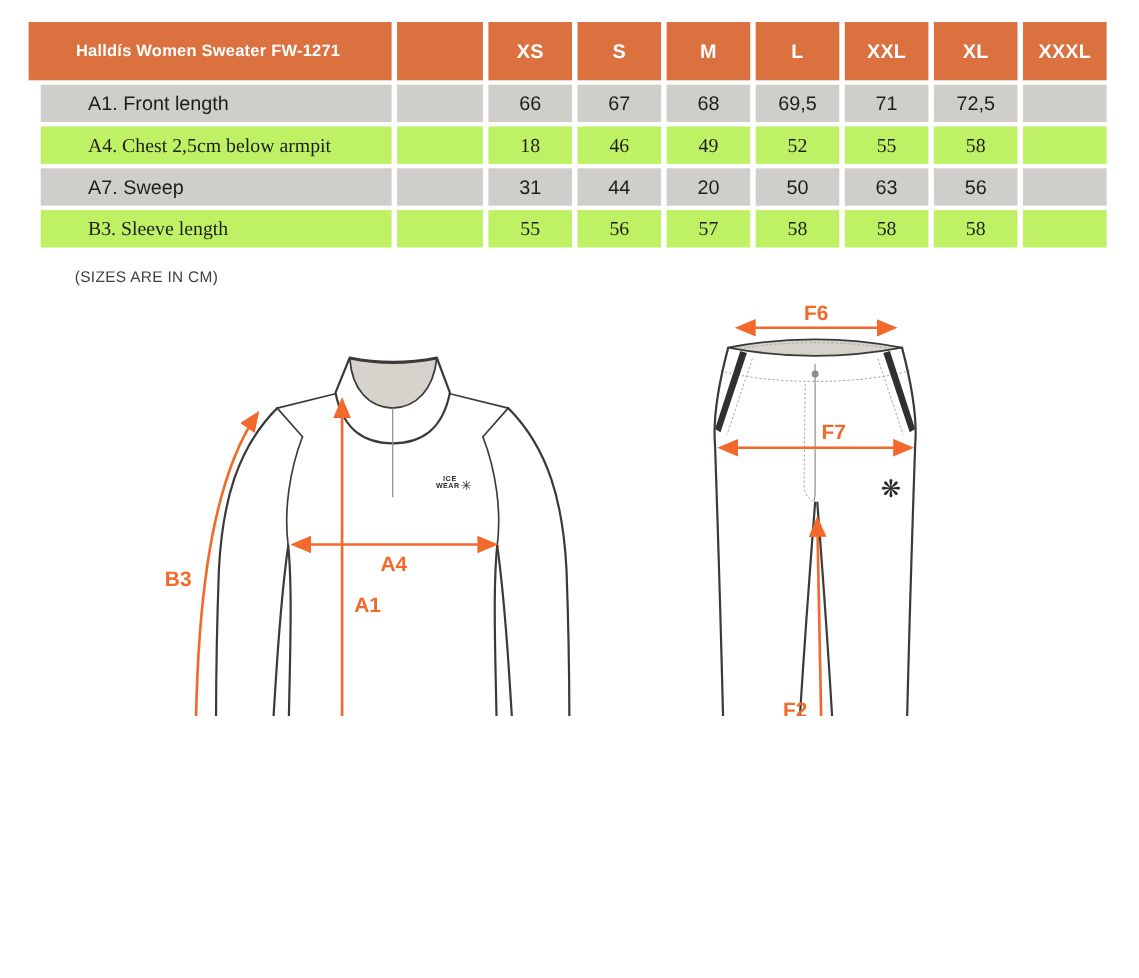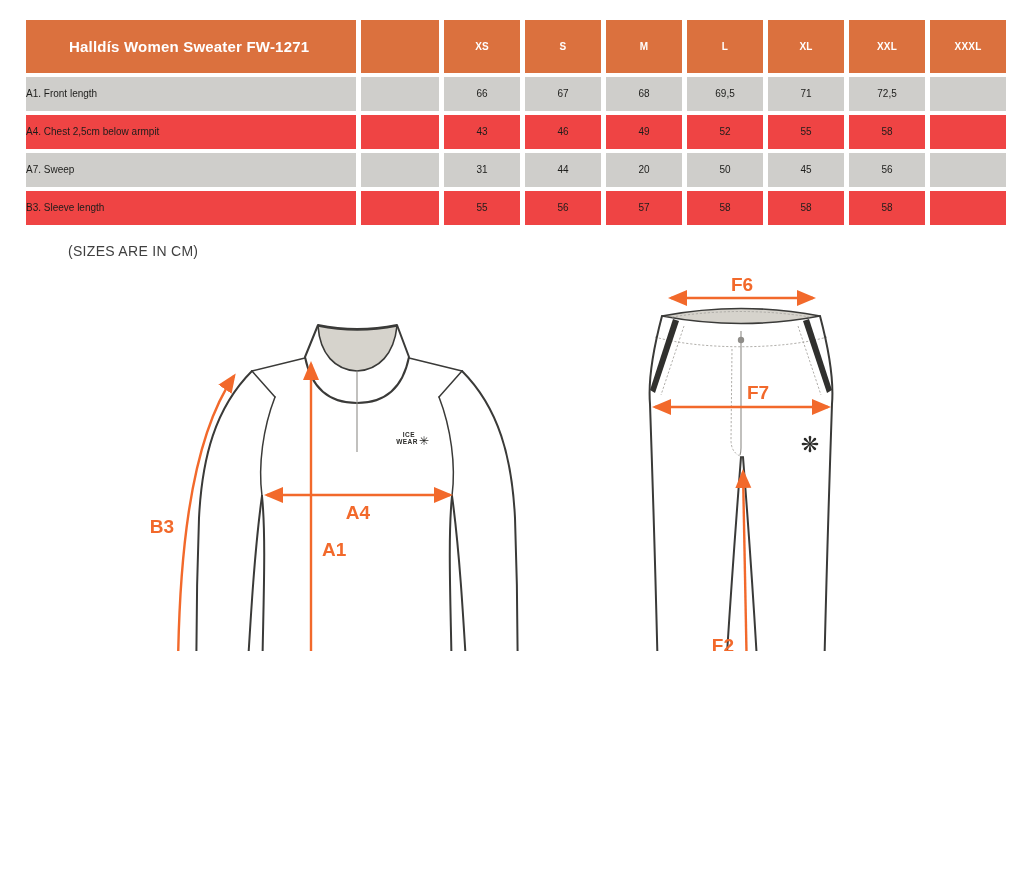--- a/index.html
+++ b/index.html
@@ -5,26 +5,26 @@
   html,body{margin:0;padding:0;background:#fff;}
   #page{position:relative;width:1035px;height:651px;background:#ffffff;overflow:hidden;
         font-family:"Liberation Sans",sans-serif;color:#1d1d1b;}
 
   
   .size-table{position:absolute;left:26px;top:20px;display:grid;
     grid-template-columns:330px 78px repeat(7,76px);
     grid-template-rows:53px repeat(4,34px);
     column-gap:5px;row-gap:4px;}
   .cell{display:flex;align-items:center;justify-content:center;
-        font-size:10px;line-height:1;}
+        font-size:18px;line-height:1;}
   .hdr{background:#db713e;color:#ffffff;font-weight:bold;letter-spacing:.2px;}
   .hdr.title{justify-content:flex-start;padding-left:43px;font-size:15px;}
-  .lbl{justify-content:flex-start;}
+  .lbl{justify-content:flex-start;padding-left:43px;margin-left:11px;}
   .rdark{background:#cfcecb;}
-  .rlight{background:#ef4444;}
+  .rlight{background:#bef264;font-family:Liberation Serif, serif;}
 
   
   .cm-note{position:absolute;left:68px;top:243px;font-size:14px;font-weight:500;
            letter-spacing:.3px;color:#404040;}
 
   
   svg{position:absolute;}
   #sweater-svg{left:130px;top:280px;}
   #pants-svg{left:625px;top:268px;}
   .outline{stroke:#3a3a38;stroke-width:2;fill:none;stroke-linecap:round;stroke-linejoin:round;}
@@ -44,51 +44,51 @@
 <div id="page">
 
   <div class="size-table">
 
     <div class="cell hdr title">Halldís Women Sweater FW-1271</div>
     <div class="cell hdr"></div>
     <div class="cell hdr">XS</div>
     <div class="cell hdr">S</div>
     <div class="cell hdr">M</div>
     <div class="cell hdr">L</div>
+    <div class="cell hdr">XXL</div>
     <div class="cell hdr">XL</div>
-    <div class="cell hdr">XXL</div>
     <div class="cell hdr">XXXL</div>
 
     <div class="cell rdark lbl">A1. Front length</div>
     <div class="cell rdark"></div>
     <div class="cell rdark">66</div>
     <div class="cell rdark">67</div>
     <div class="cell rdark">68</div>
     <div class="cell rdark">69,5</div>
     <div class="cell rdark">71</div>
     <div class="cell rdark">72,5</div>
     <div class="cell rdark"></div>
 
     <div class="cell rlight lbl">A4. Chest 2,5cm below armpit</div>
     <div class="cell rlight"></div>
-    <div class="cell rlight">43</div>
+    <div class="cell rlight">18</div>
     <div class="cell rlight">46</div>
     <div class="cell rlight">49</div>
     <div class="cell rlight">52</div>
     <div class="cell rlight">55</div>
     <div class="cell rlight">58</div>
     <div class="cell rlight"></div>
 
     <div class="cell rdark lbl">A7. Sweep</div>
     <div class="cell rdark"></div>
     <div class="cell rdark">31</div>
     <div class="cell rdark">44</div>
     <div class="cell rdark">20</div>
     <div class="cell rdark">50</div>
-    <div class="cell rdark">45</div>
+    <div class="cell rdark">63</div>
     <div class="cell rdark">56</div>
     <div class="cell rdark"></div>
 
     <div class="cell rlight lbl">B3. Sleeve length</div>
     <div class="cell rlight"></div>
     <div class="cell rlight">55</div>
     <div class="cell rlight">56</div>
     <div class="cell rlight">57</div>
     <div class="cell rlight">58</div>
     <div class="cell rlight">58</div>

